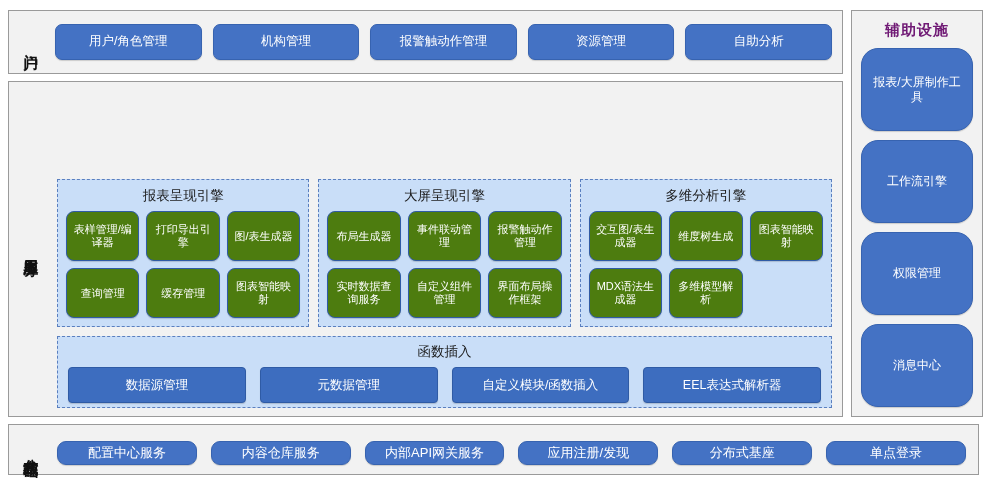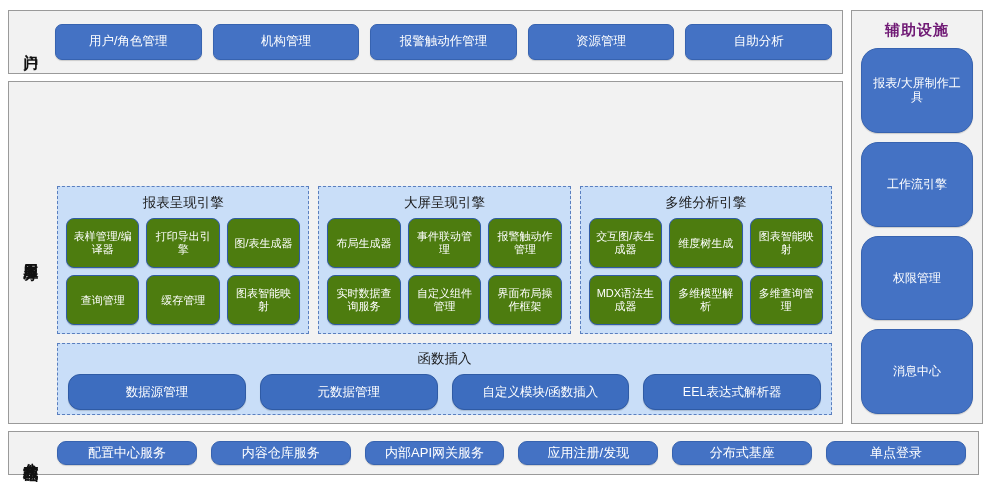--- a/index.html
+++ b/index.html
@@ -153,21 +153,21 @@
     gap:14px;
     width:100%;
     flex:1 1 auto;
     align-items:center;
   }
   .config-row .btn{
     background:#3D6DBF;
     border-color:#2f5ba5;
     height:36px;
     flex:1 1 0;
-    border-radius:12px;
+    border-radius:4px;
     font-size:12.5px;
   }
 
   
   .aux{
     width:132px;
     flex:0 0 132px;
     background:#F2F2F2;
     border:1px solid #9a9a9a;
     box-sizing:border-box;
@@ -204,20 +204,21 @@
   }
   .distributed .section-body{
     gap:14px;
     padding:9px 12px 9px 4px;
   }
   .distributed .btn{
     flex:1 1 0;
     align-self:stretch;
     border-radius:9px;
     font-size:13px;
+    margin-top:7px;
   }
 </style>
 </head>
 <body>
 
 <div class="canvas">
 
   <div class="top-area">
 
     <div class="left-col">
@@ -264,21 +265,20 @@
             </div>
 
             <div class="panel">
               <div class="panel-title">多维分析引擎</div>
               <div class="panel-grid">
                 <div class="btn">交互图/表生成器</div>
                 <div class="btn">维度树生成</div>
                 <div class="btn">图表智能映射</div>
                 <div class="btn">MDX语法生成器</div>
                 <div class="btn">多维模型解析</div>
-                <div class="btn">多维查询管理</div>
               </div>
             </div>
 
           </div>
 
           <div class="config-panel">
             <div class="panel-title">函数插入</div>
             <div class="config-row">
               <div class="btn">数据源管理</div>
               <div class="btn">元数据管理</div>

